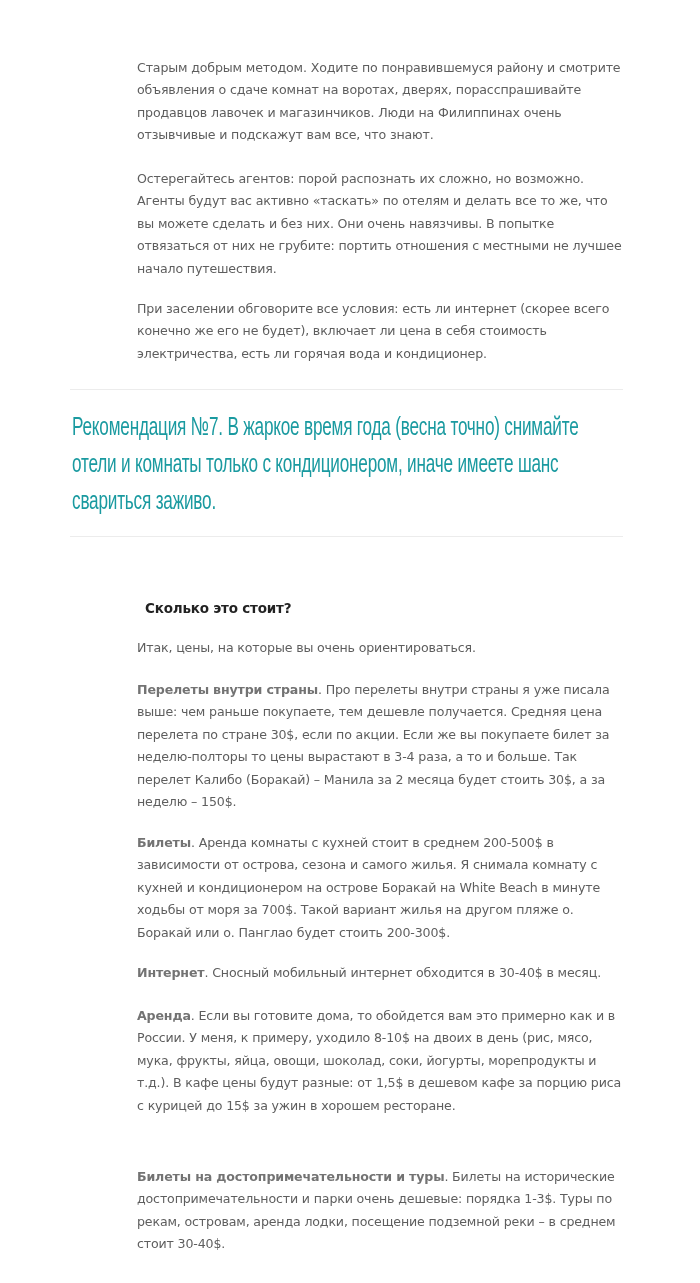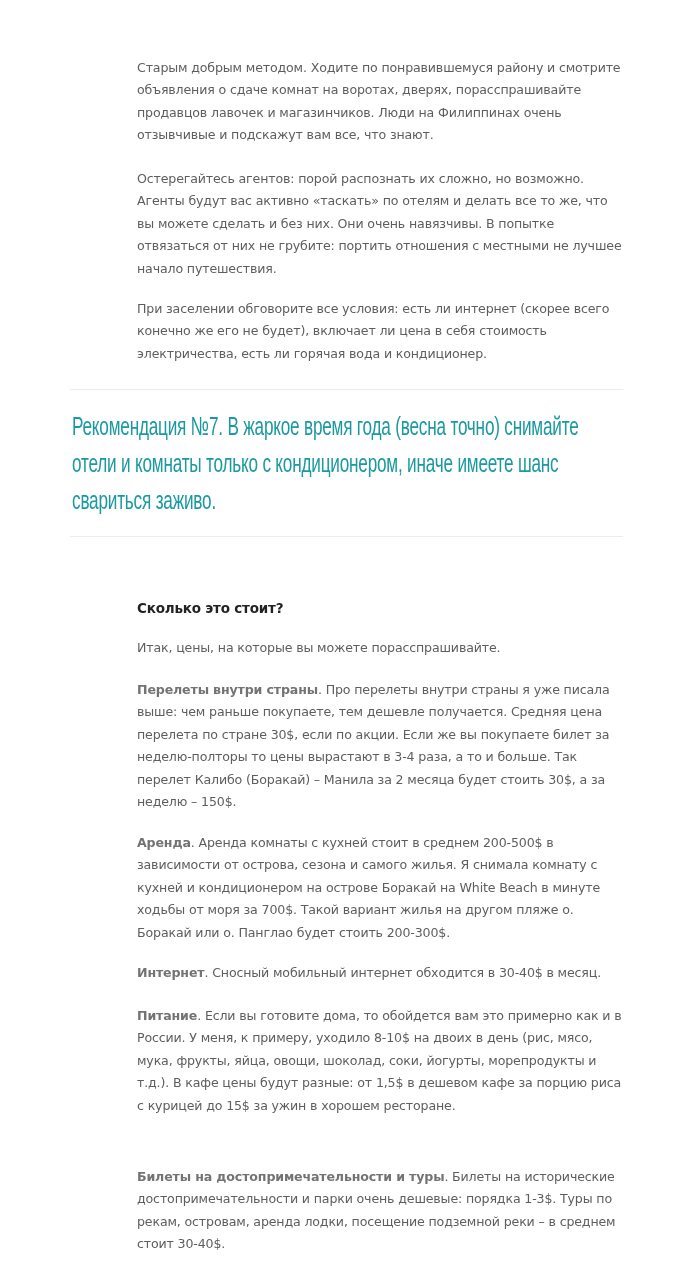--- a/index.html
+++ b/index.html
@@ -19,21 +19,21 @@
   }
   .reco {
     position: absolute; left: 72px; width: 560px; top: 408px;
     font-family: "Liberation Sans", sans-serif;
     font-size: 26px; line-height: 37px;
     color: #1a9aa0; margin: 0;
     transform: scaleX(0.66); transform-origin: left top;
     width: 840px; letter-spacing: -0.3px;
   }
   .section-title {
-    position: absolute; left: 137px; top: 600px;
+    position: absolute; left: 145px; top: 600px;
     font-family: "DejaVu Sans", sans-serif;
     font-size: 13.5px; font-weight: bold; color: #222;
     margin: 0; letter-spacing: -0.2px;
   }
 </style>
 </head>
 <body>
 
 <div class="page">
 
@@ -42,35 +42,35 @@
   <p class="body-text" style="top:168px;">Остерегайтесь агентов: порой распознать их сложно, но возможно. Агенты будут вас активно «таскать» по отелям и делать все то же, что вы можете сделать и без них. Они очень навязчивы. В попытке отвязаться от них не грубите: портить отношения с местными не лучшее начало путешествия.</p>
 
   <div class="divider" style="top:389px;"></div>
 
   <p class="reco">Рекомендация №7. В жаркое время года (весна точно) снимайте отели и комнаты только с кондиционером, иначе имеете шанс свариться заживо.</p>
 
   <div class="divider" style="top:536px;"></div>
 
   <h3 class="section-title">Сколько это стоит?</h3>
 
-  <p class="body-text" style="top:637px;">Итак, цены, на которые вы можете порасспрашивайте.</p>
+  <p class="body-text" style="top:637px;">Итак, цены, на которые вы очень ориентироваться.</p>
 
   <p class="body-text" style="top:679px;">
     <b>Перелеты внутри страны</b><span>. Про перелеты внутри страны я уже писала выше: чем раньше покупаете, тем дешевле получается. Средняя цена перелета по стране 30$, если по акции. Если же вы покупаете билет за неделю-полторы то цены вырастают в 3-4 раза, а то и больше. Так перелет Калибо (Боракай) – Манила за 2 месяца будет стоить 30$, а за неделю – 150$.</span>
   </p>
 
   <p class="body-text" style="top:832px;">
-    <b>Аренда</b><span>. Аренда комнаты с кухней стоит в среднем 200-500$ в зависимости от острова, сезона и самого жилья. Я снимала комнату с кухней и кондиционером на острове Боракай на White Beach в минуте ходьбы от моря за 700$. Такой вариант жилья на другом пляже о. Боракай или о. Панглао будет стоить 200-300$.</span>
+    <b>Билеты</b><span>. Аренда комнаты с кухней стоит в среднем 200-500$ в зависимости от острова, сезона и самого жилья. Я снимала комнату с кухней и кондиционером на острове Боракай на White Beach в минуте ходьбы от моря за 700$. Такой вариант жилья на другом пляже о. Боракай или о. Панглао будет стоить 200-300$.</span>
   </p>
 
   <p class="body-text" style="top:962px;">
     <b>Интернет</b><span>. Сносный мобильный интернет обходится в 30-40$ в месяц.</span>
   </p>
 
   <p class="body-text" style="top:1005px;">
-    <b>Питание</b><span>. Если вы готовите дома, то обойдется вам это примерно как и в России. У меня, к примеру, уходило 8-10$ на двоих в день (рис, мясо, мука, фрукты, яйца, овощи, шоколад, соки, йогурты, морепродукты и т.д.). В кафе цены будут разные: от 1,5$ в дешевом кафе за порцию риса с курицей до 15$ за ужин в хорошем ресторане.</span>
+    <b>Аренда</b><span>. Если вы готовите дома, то обойдется вам это примерно как и в России. У меня, к примеру, уходило 8-10$ на двоих в день (рис, мясо, мука, фрукты, яйца, овощи, шоколад, соки, йогурты, морепродукты и т.д.). В кафе цены будут разные: от 1,5$ в дешевом кафе за порцию риса с курицей до 15$ за ужин в хорошем ресторане.</span>
   </p>
 
   <p class="body-text" style="top:1138px;margin-top:28px;">
     <b>Билеты на достопримечательности и туры</b><span>. Билеты на исторические достопримечательности и парки очень дешевые: порядка 1-3$. Туры по рекам, островам, аренда лодки, посещение подземной реки – в среднем стоит 30-40$.</span>
   </p>
 
 </div>
 
 </body></html>

